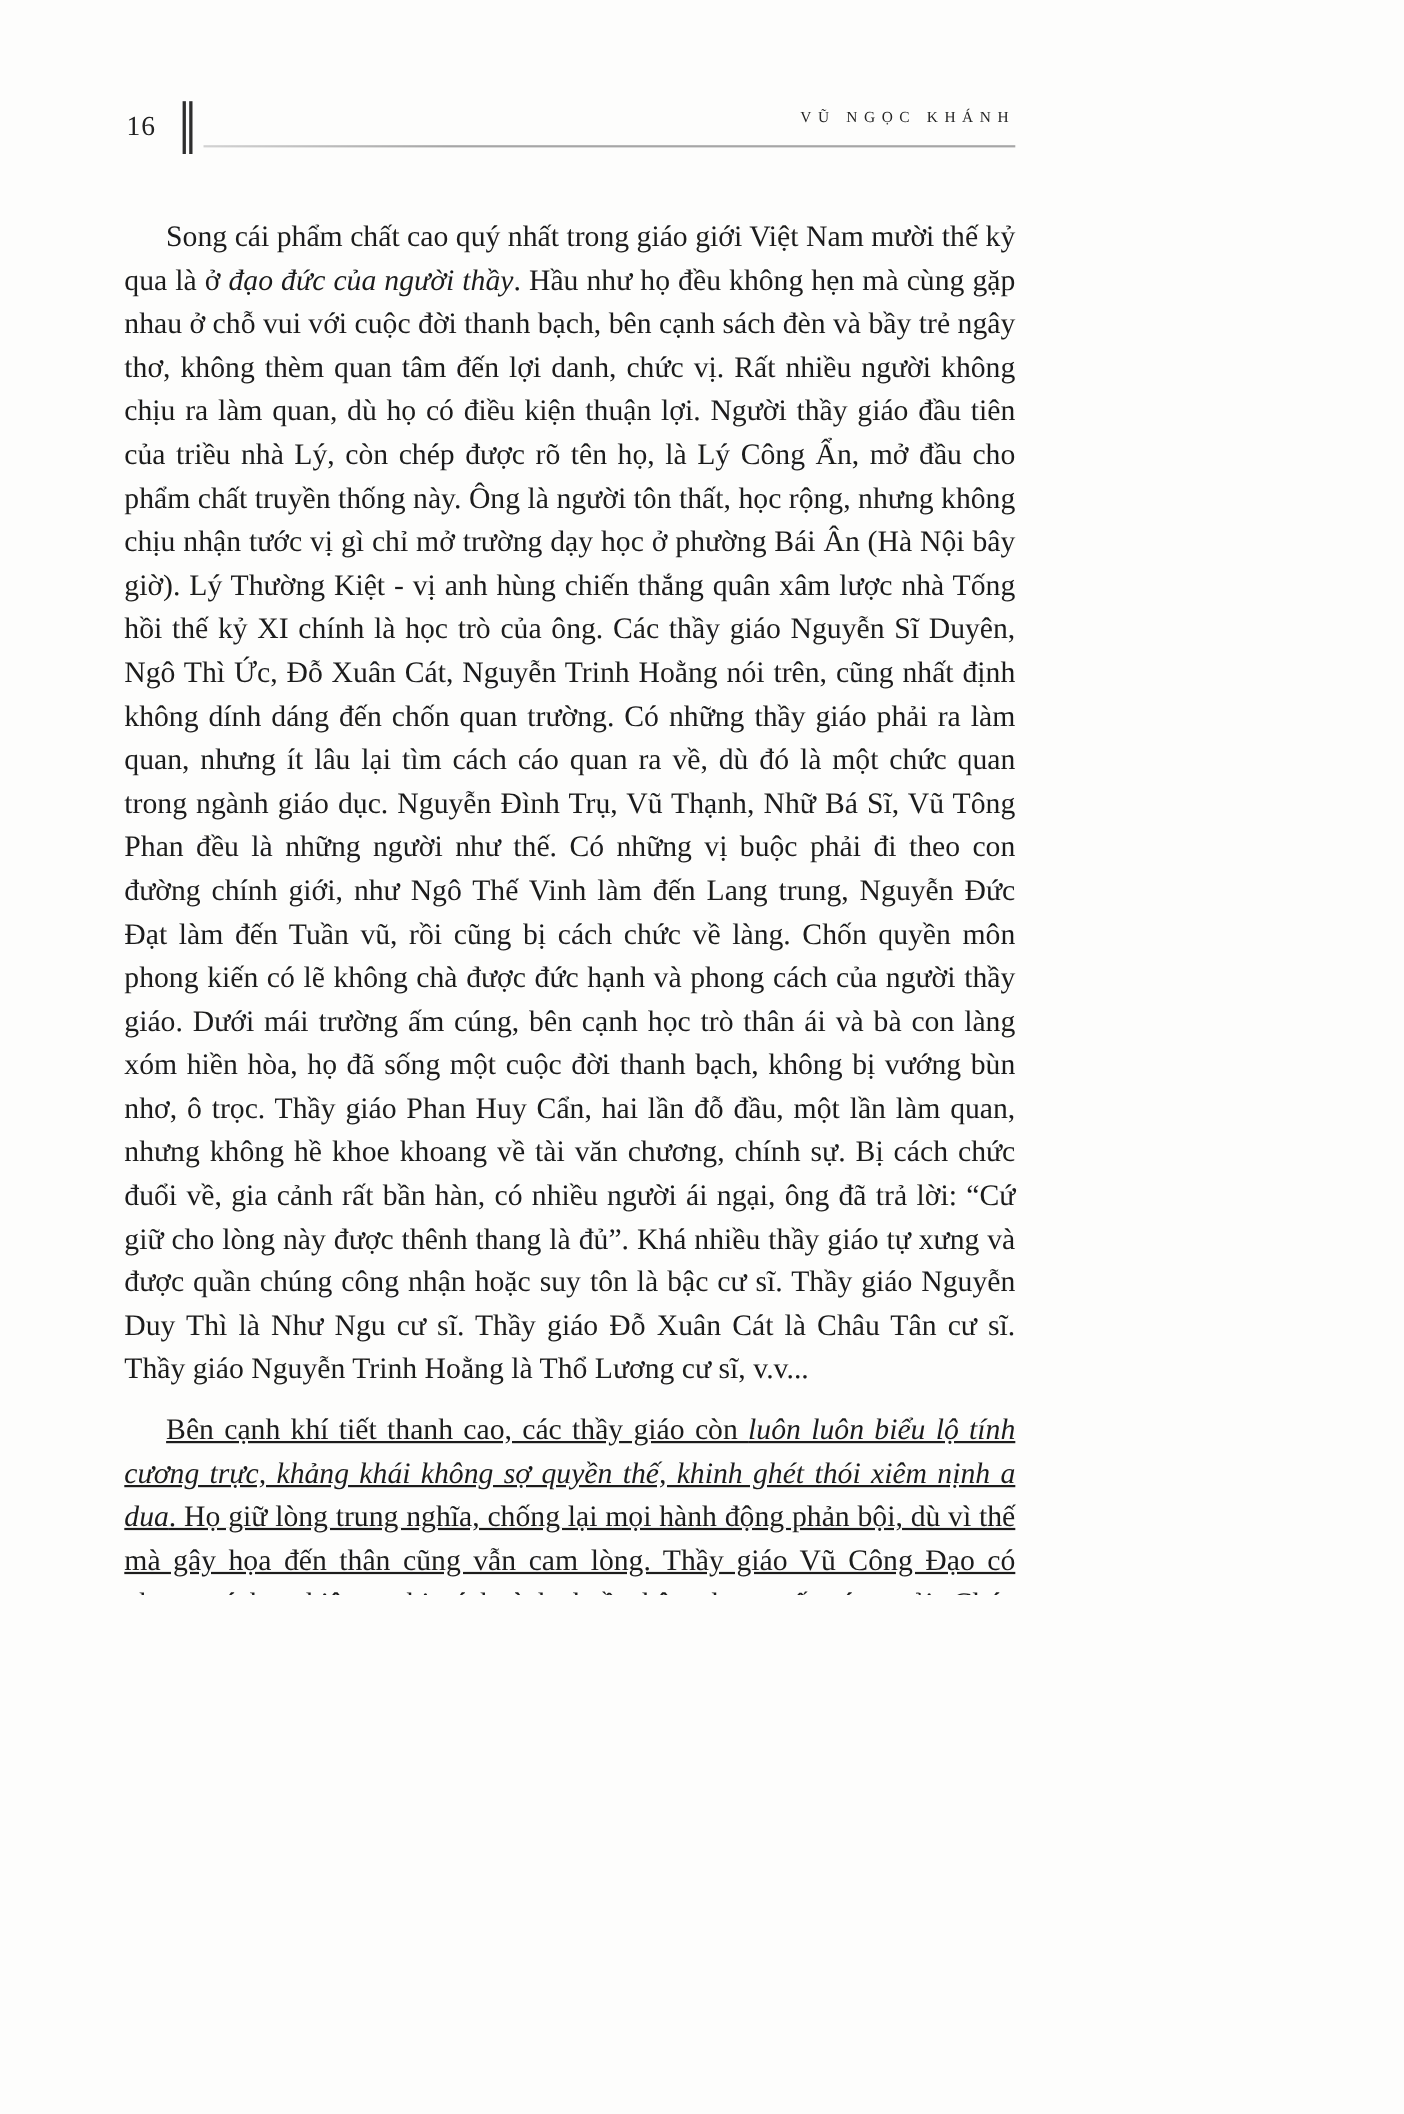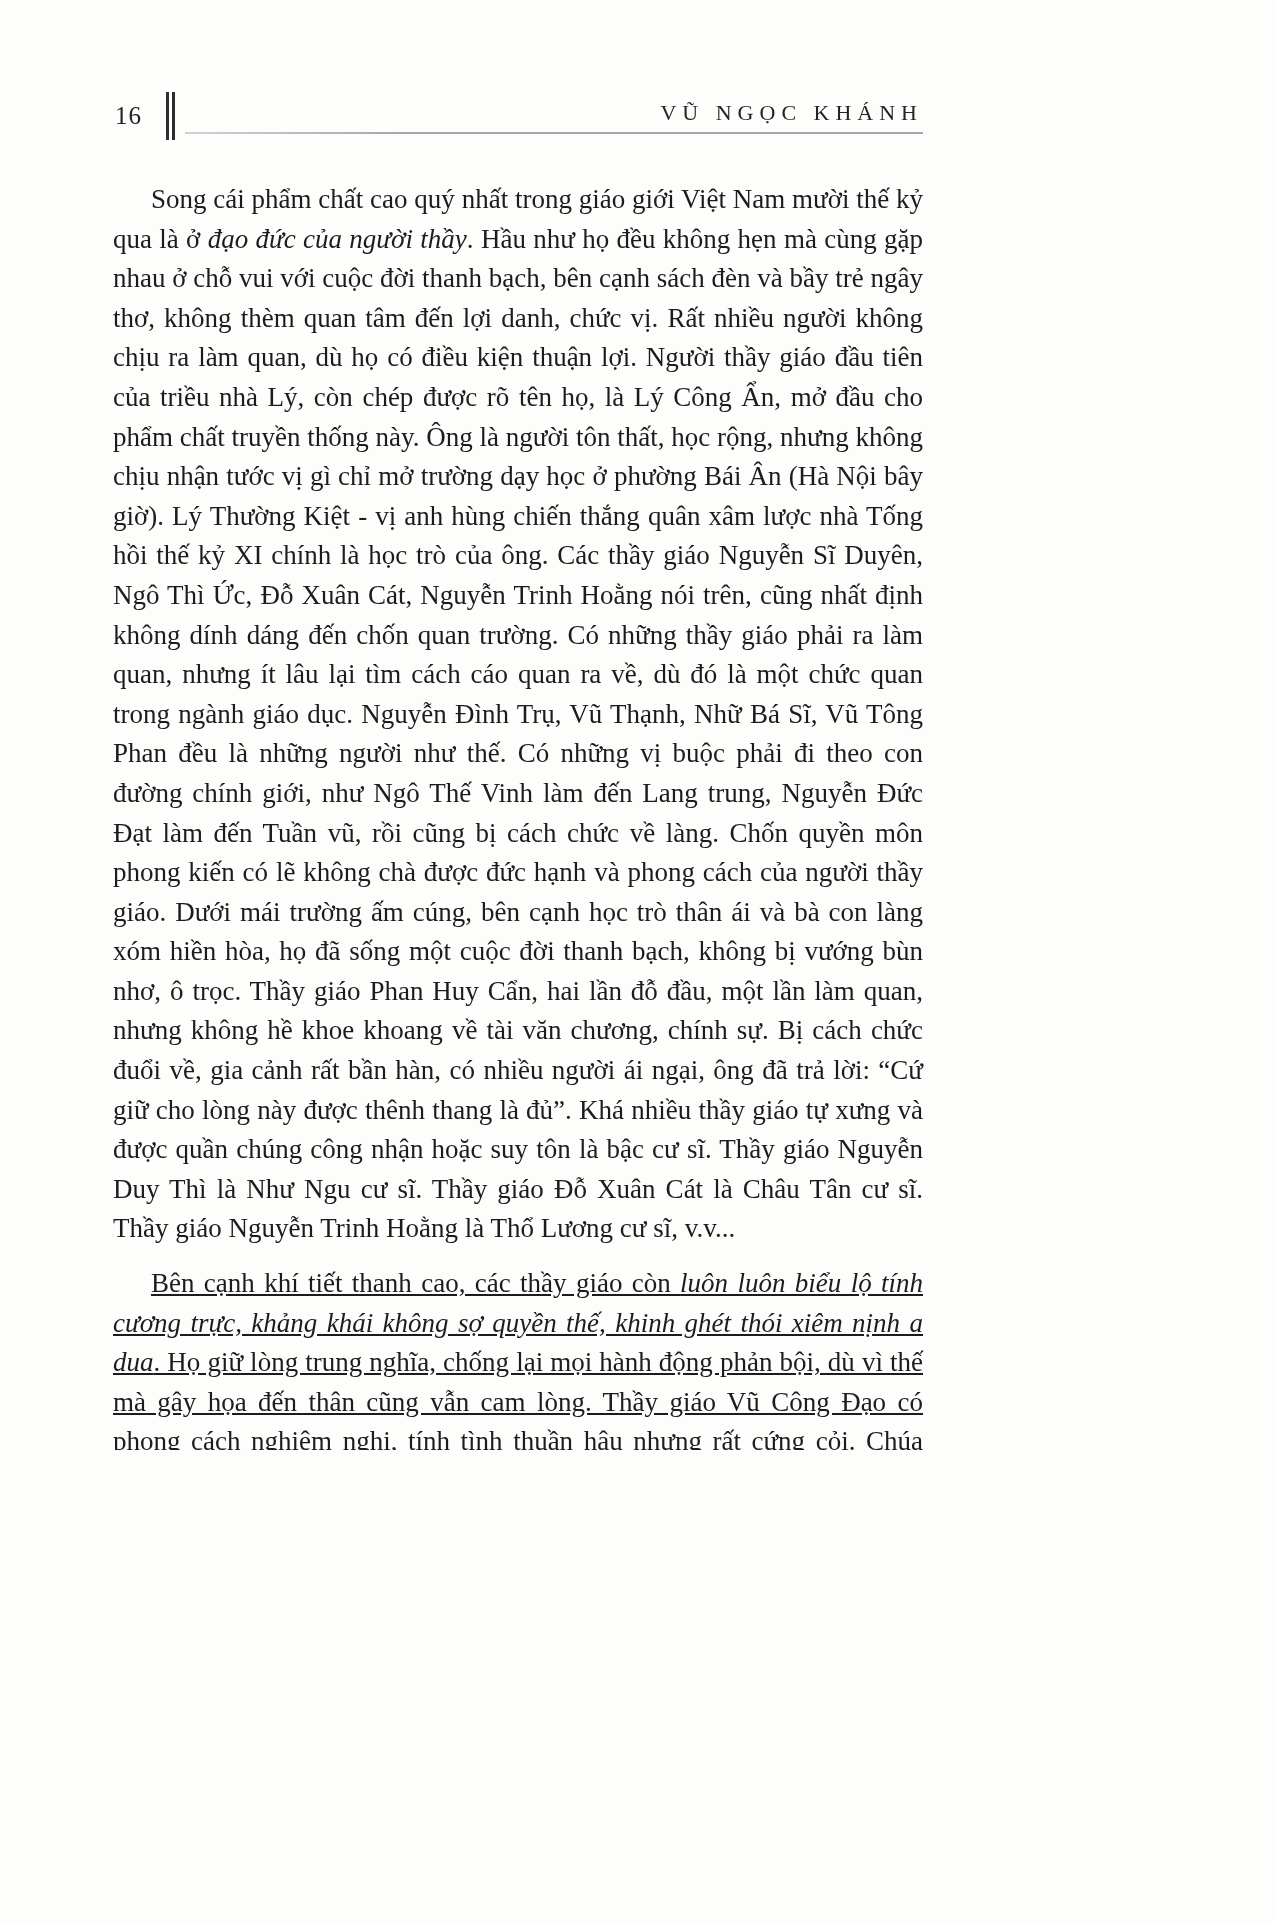--- a/index.html
+++ b/index.html
@@ -34,21 +34,21 @@
     top: 0;
     height: 48px;
     width: 9px;
     border-left: 3px solid #2e2e2e;
     border-right: 3px solid #2e2e2e;
   }
   .header-title {
     position: absolute;
     right: 0;
     top: 8px;
-    font-size: 22px;
+    font-size: 14px;
     letter-spacing: 6px;
     color: #242424;
     white-space: nowrap;
   }
   .header-rule {
     position: absolute;
     left: 72px;
     right: 0;
     top: 40px;
     height: 2px;
@@ -57,21 +57,21 @@
   .body-text {
     position: absolute;
     left: 113px;
     top: 180px;
     width: 810px;
     font-size: 27px;
     line-height: 39.6px;
     text-align: justify;
     color: #1c1c1c;
   }
-  .para { text-indent: 38px; }
+  .para { text-indent: 38px; margin-top: 16px; }
   .para + .para { margin-top: 15px; text-decoration: underline; }
   .para em { font-style: italic; }
 </style>
 </head>
 <body>
 
 <div class="page">
 
   <header class="page-header">
     <span class="page-number">16</span>

